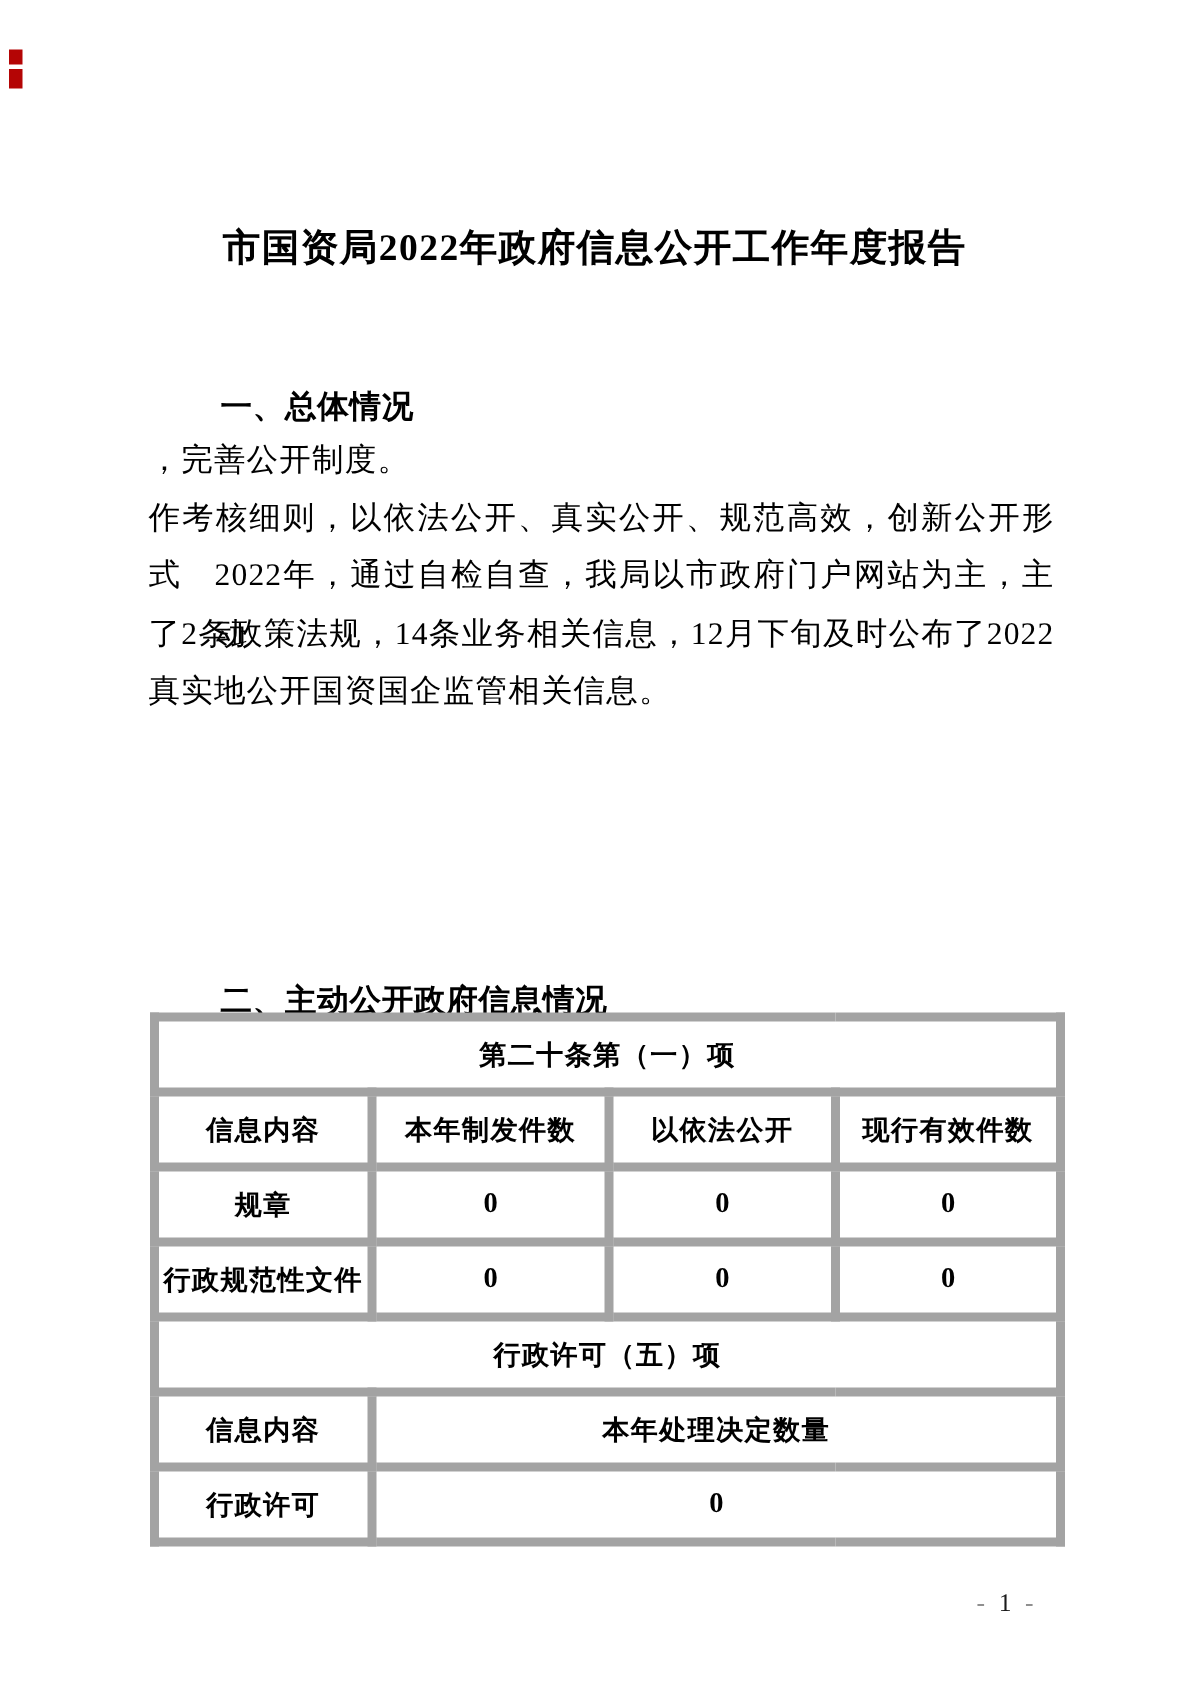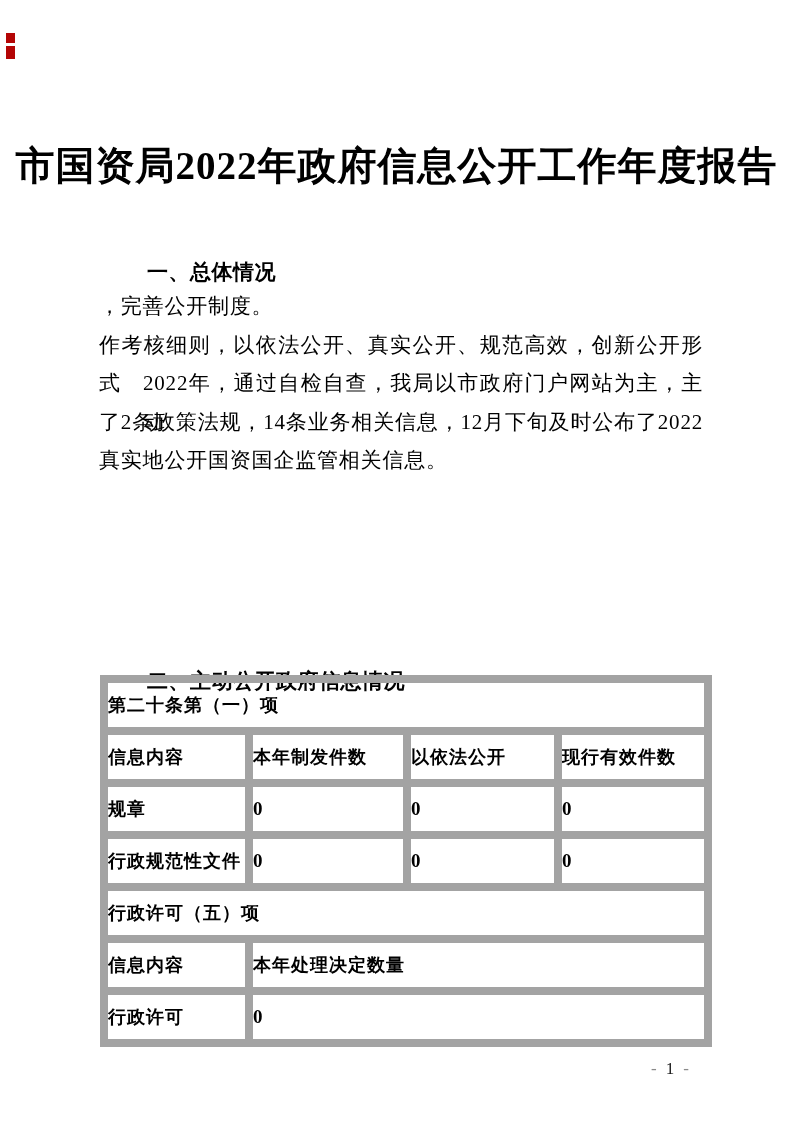--- a/index.html
+++ b/index.html
@@ -7,50 +7,50 @@
     position:relative; width:793px; height:1122px; background:#ffffff;
     font-family:"Liberation Serif","DejaVu Serif",serif; color:#000;
     overflow:hidden;
   }
   .red-mark { position:absolute; background:#b40505; }
   .red-mark.m1 { left:6px; top:33px;  width:9px; height:10px; }
   .red-mark.m2 { left:6px; top:46px;  width:9px; height:13px; }
 
   .doc-title {
     position:absolute; top:147px; left:0; width:100%;
-    text-align:center; font-size:39px; font-weight:bold;
+    text-align:center; font-size:25px; font-weight:bold;
     letter-spacing:1px; line-height:38px;
     font-family:"Liberation Serif","DejaVu Serif",serif;
   }
 
   .sec-heading {
     position:absolute; left:147px; line-height:24px;
     font-size:21px; font-weight:bold; letter-spacing:0.5px;
     font-family:"Liberation Sans","DejaVu Sans",sans-serif;
     margin-top:20px;
   }
   .sec-heading.h1 { top:240px; }
-  .sec-heading.h2 { top:649px; }
+  .sec-heading.h2 { top:636px; }
 
   .body-text {
     position:absolute; left:99px; top:287px; width:604px;
     font-size:21px; letter-spacing:0.8px;
   }
   .line { height:38.5px; line-height:38.5px; }
   .line.j { text-align:justify; text-align-last:justify; }
   .line.indent { padding-left:44px; }
 
   .report-table {
     position:absolute; left:100px; top:675px; width:604px;
     border-collapse:collapse; table-layout:fixed;
     font-family:"Liberation Sans","DejaVu Sans",sans-serif;
     font-size:18px; font-weight:bold; letter-spacing:1px;
   }
   .report-table td {
-    border:8px solid #a3a3a3; vertical-align:middle;
+    border:6px solid #a3a3a3; text-align:center; vertical-align:middle;
     height:44px; padding:0; overflow:hidden;
   }
   .report-table td.num {
     font-family:"Liberation Serif","DejaVu Serif",serif;
     font-size:19px; letter-spacing:0;
   }
 
   .page-num {
     position:absolute; top:1059px; left:620px; width:100px;
     text-align:center; font-size:17px; line-height:20px;

